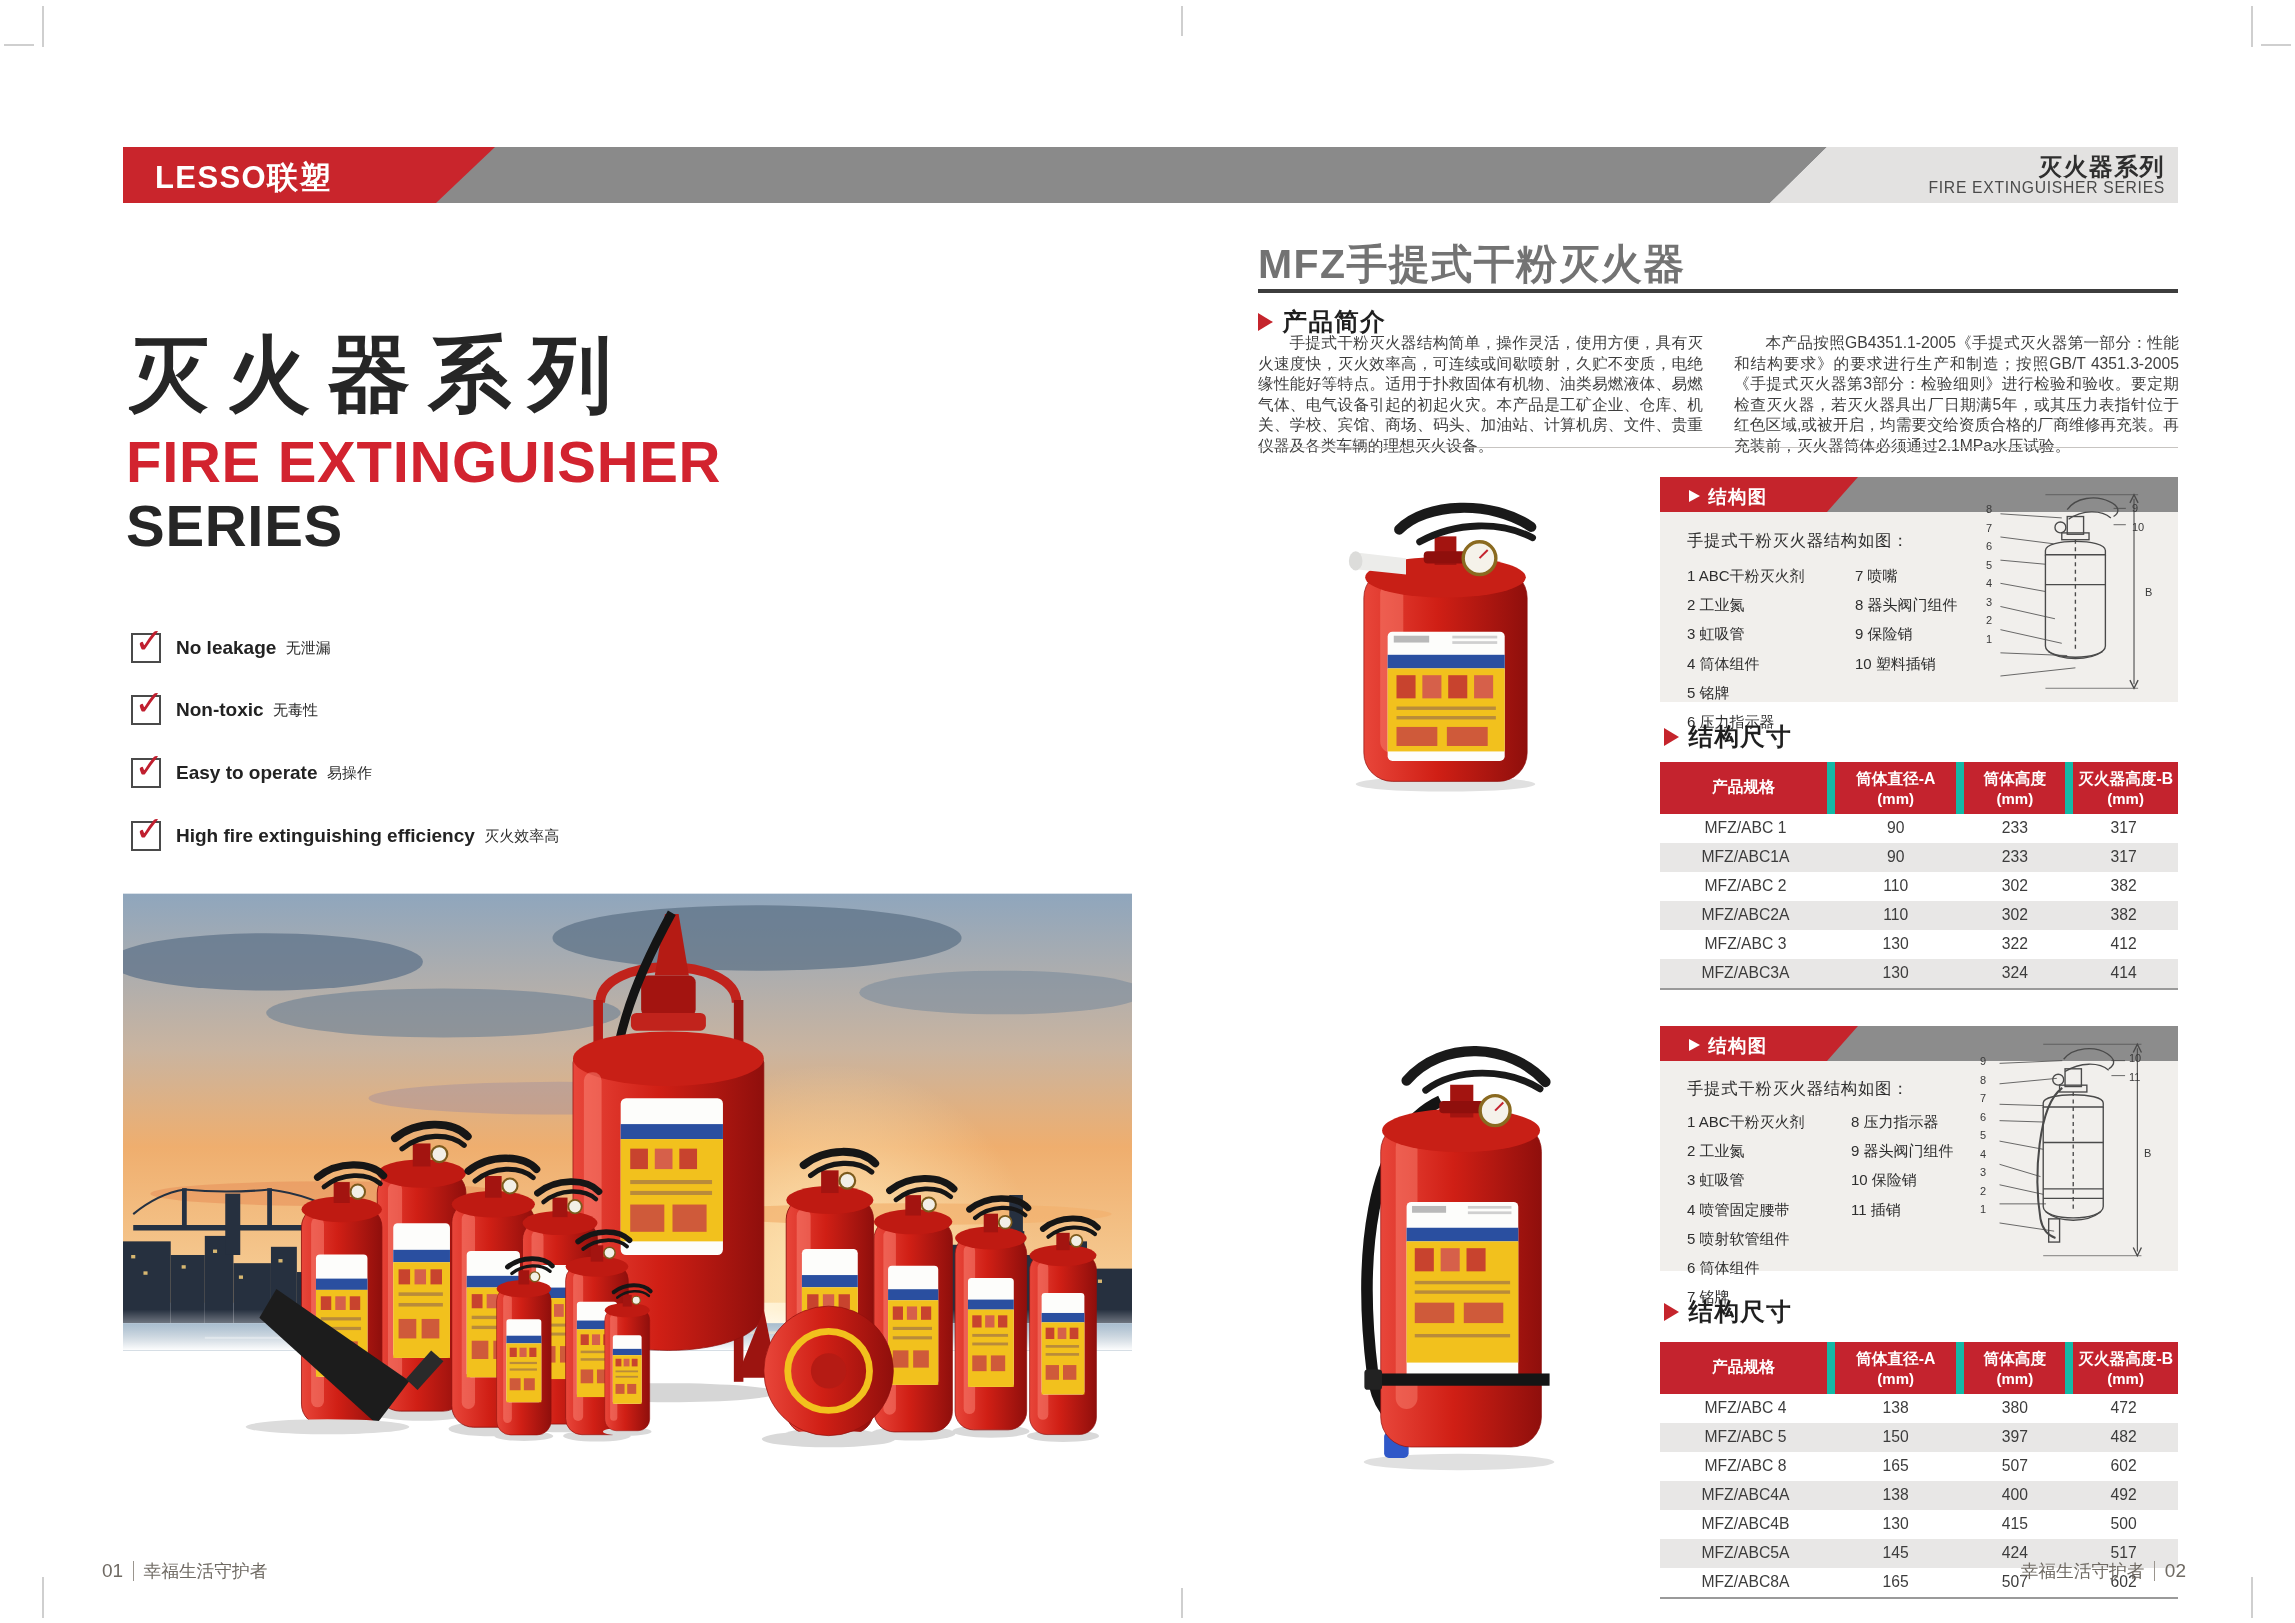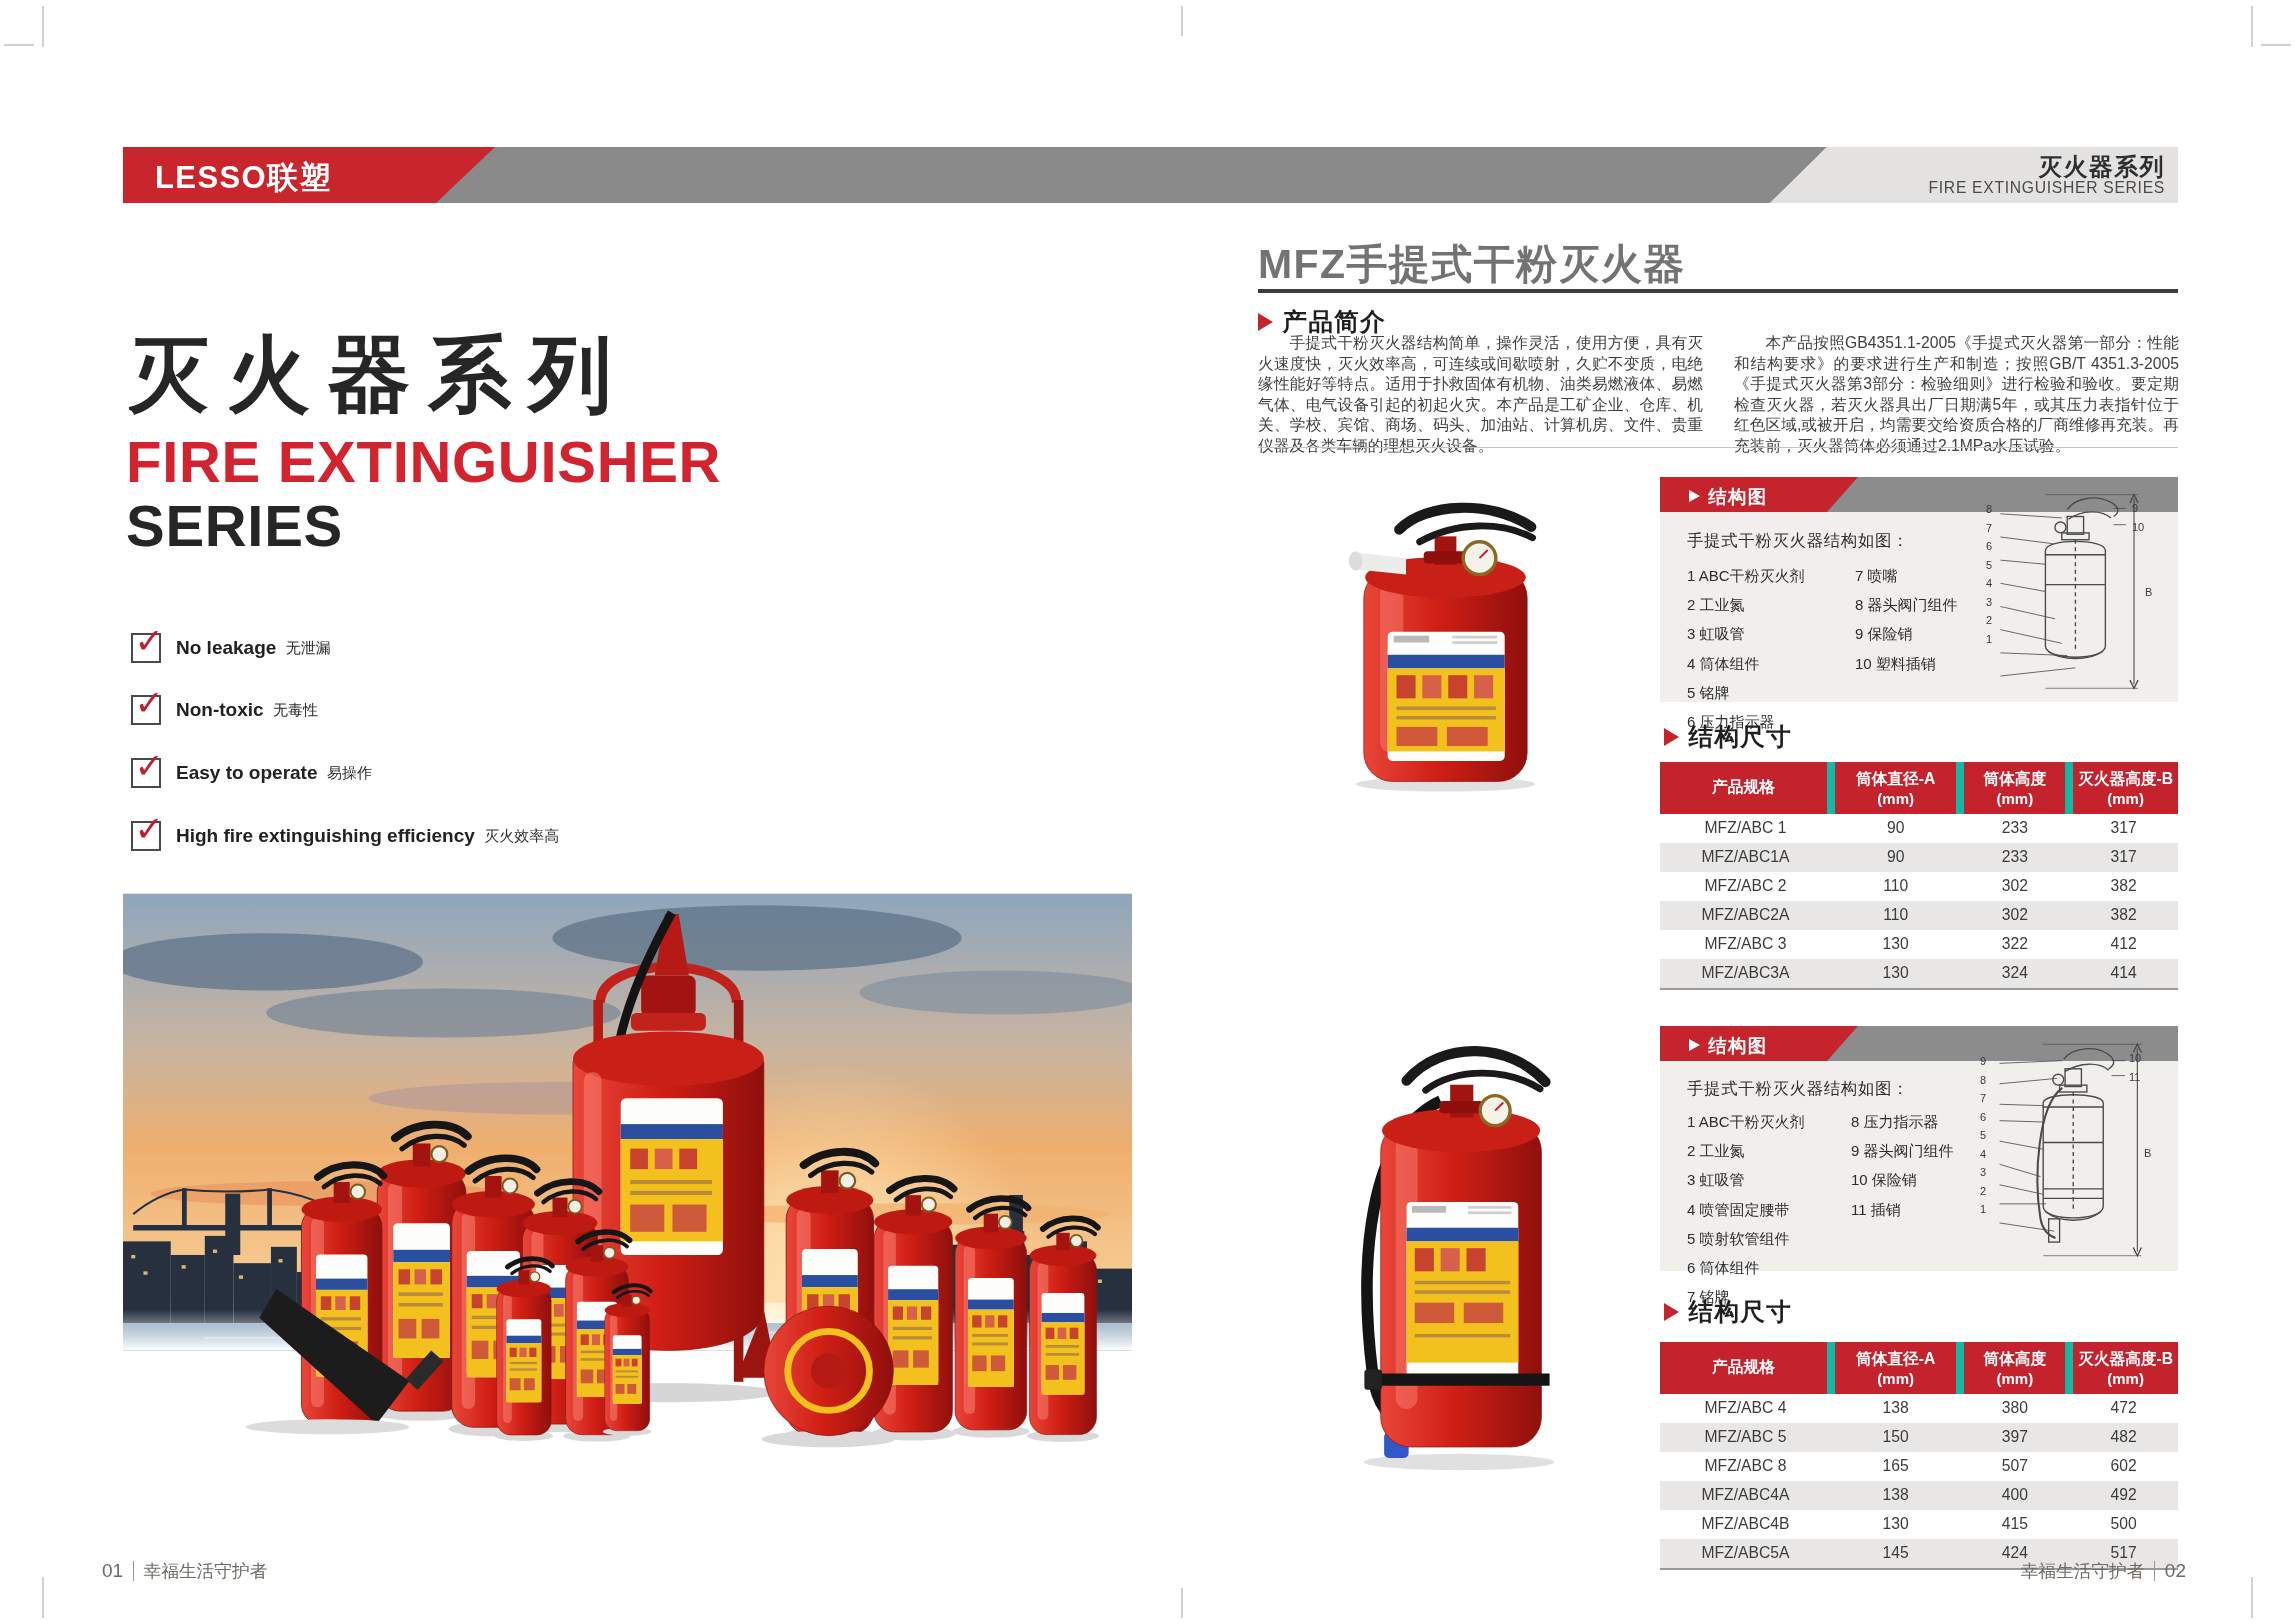--- a/index.html
+++ b/index.html
@@ -623,20 +623,26 @@
           <td>130</td>
           <td>415</td>
           <td>500</td>
         </tr>
         <tr>
           <td>MFZ/ABC5A</td>
           <td>145</td>
           <td>424</td>
           <td>517</td>
         </tr>
+        <tr>
+          <td>MFZ/ABC8A</td>
+          <td>165</td>
+          <td>507</td>
+          <td>602</td>
+        </tr>
       </tbody>
     </table>
 
   <div class="foot" style="right:117px;">
     <span>幸福生活守护者</span>
     <span class="sep"></span>
     <span class="pg">02</span>
   </div>
 
 </div>

